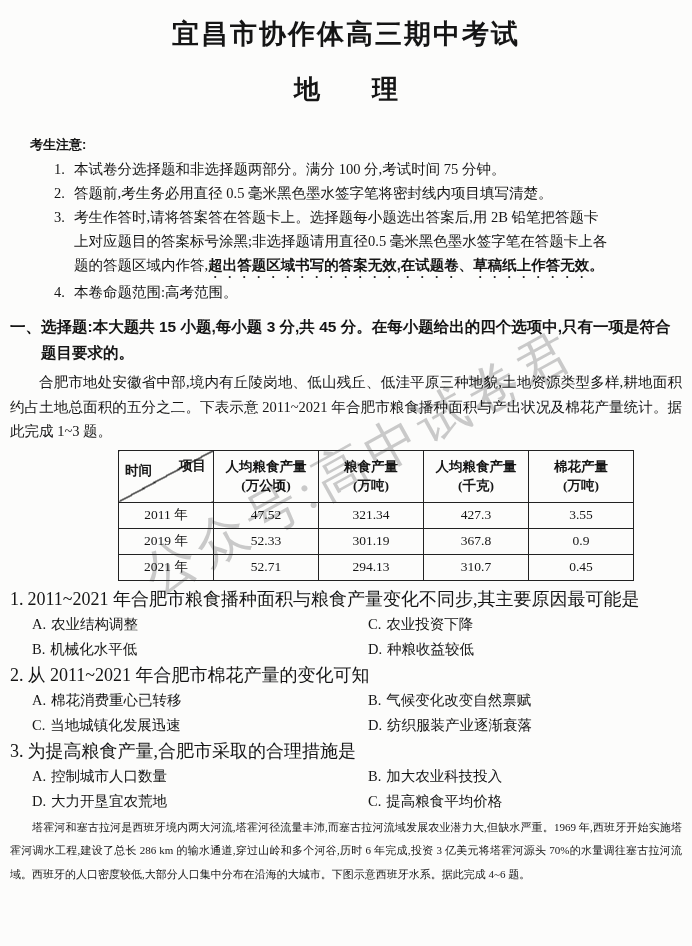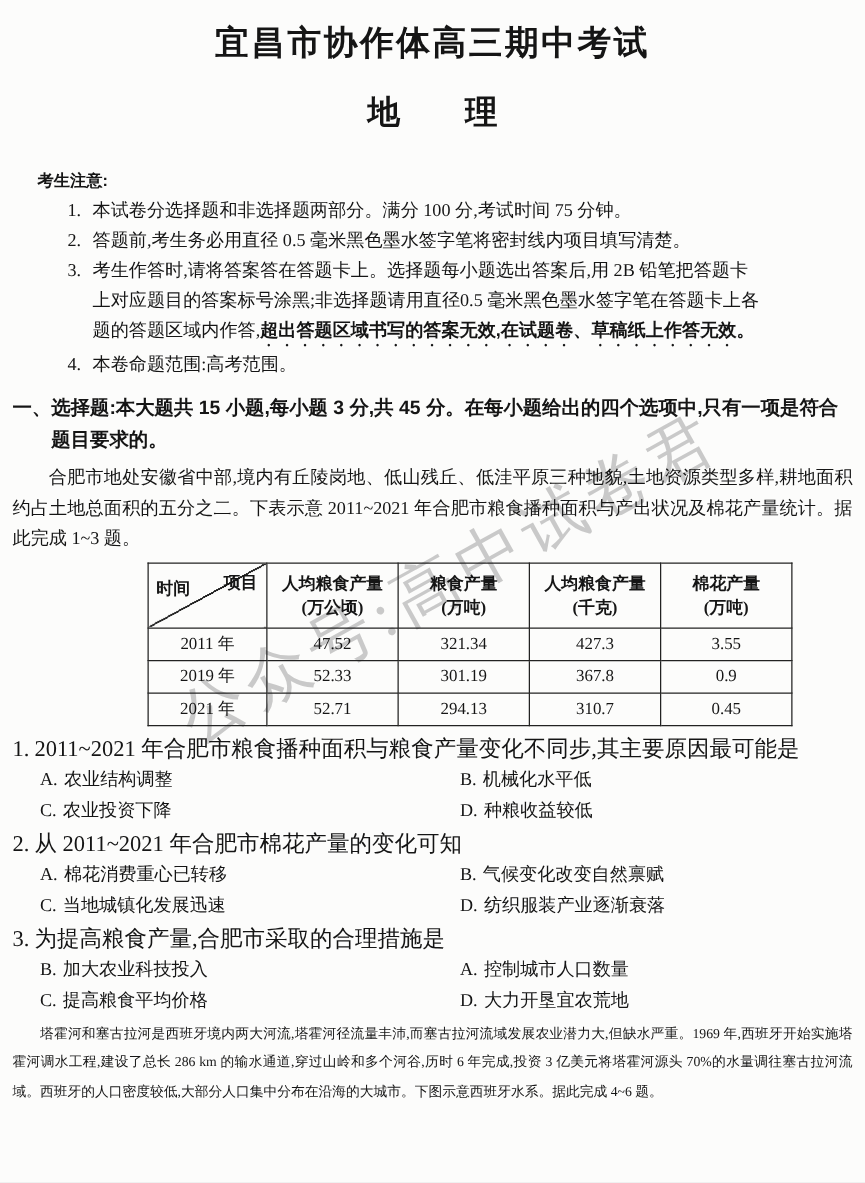--- a/index.html
+++ b/index.html
@@ -203,22 +203,22 @@
       </tr>
     </tbody>
       </table>
 
     <div class="question">
       <div class="stem">
         <span class="qnum">1.</span><span>2011~2021 年合肥市粮食播种面积与粮食产量变化不同步,其主要原因最可能是</span>
       </div>
       <div class="options">
         <div class="opt"><span class="opt-label">A.</span><span>农业结构调整</span></div>
+        <div class="opt"><span class="opt-label">C.</span><span>农业投资下降</span></div>
         <div class="opt"><span class="opt-label">B.</span><span>机械化水平低</span></div>
-        <div class="opt"><span class="opt-label">C.</span><span>农业投资下降</span></div>
         <div class="opt"><span class="opt-label">D.</span><span>种粮收益较低</span></div>
       </div>
     </div>
 
     <div class="question">
       <div class="stem">
         <span class="qnum">2.</span><span>从 2011~2021 年合肥市棉花产量的变化可知</span>
       </div>
       <div class="options">
         <div class="opt"><span class="opt-label">A.</span><span>棉花消费重心已转移</span></div>
@@ -226,23 +226,23 @@
         <div class="opt"><span class="opt-label">C.</span><span>当地城镇化发展迅速</span></div>
         <div class="opt"><span class="opt-label">D.</span><span>纺织服装产业逐渐衰落</span></div>
       </div>
     </div>
 
     <div class="question">
       <div class="stem">
         <span class="qnum">3.</span><span>为提高粮食产量,合肥市采取的合理措施是</span>
       </div>
       <div class="options">
+        <div class="opt"><span class="opt-label">A.</span><span>控制城市人口数量</span></div>
         <div class="opt"><span class="opt-label">B.</span><span>加大农业科技投入</span></div>
-        <div class="opt"><span class="opt-label">A.</span><span>控制城市人口数量</span></div>
+        <div class="opt"><span class="opt-label">D.</span><span>大力开垦宜农荒地</span></div>
         <div class="opt"><span class="opt-label">C.</span><span>提高粮食平均价格</span></div>
-        <div class="opt"><span class="opt-label">D.</span><span>大力开垦宜农荒地</span></div>
       </div>
     </div>
 
     <div class="passage2">塔霍河和塞古拉河是西班牙境内两大河流,塔霍河径流量丰沛,而塞古拉河流域发展农业潜力大,但缺水严重。1969 年,西班牙开始实施塔霍河调水工程,建设了总长 286 km 的输水通道,穿过山岭和多个河谷,历时 6 年完成,投资 3 亿美元将塔霍河源头 70%的水量调往塞古拉河流域。西班牙的人口密度较低,大部分人口集中分布在沿海的大城市。下图示意西班牙水系。据此完成 4~6 题。</div>
 
   </div>
 </div>
 
 </body></html>

